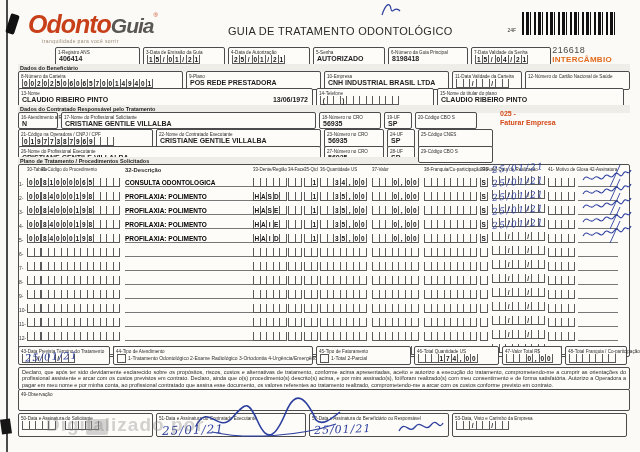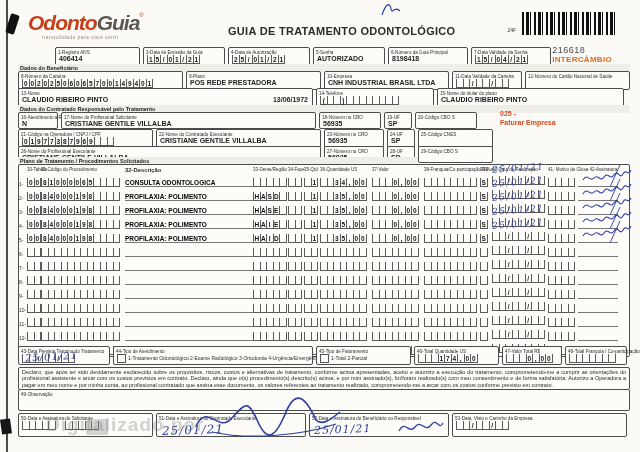--- a/index.html
+++ b/index.html
@@ -4,25 +4,25 @@
 <style>
   html,body{margin:0;padding:0;background:#f2f1ed;font-family:"Liberation Sans",sans-serif;}
   #shot{position:relative;width:640px;height:452px;background:#fbfaf6;overflow:hidden;}
   .abs{position:absolute;}
   
   .scan-edge{left:6px;top:0;width:2px;height:452px;background:#2a2a2a;opacity:.85;}
   .blob1{left:8px;top:14px;width:9px;height:20px;background:#111;transform:rotate(18deg);border-radius:2px;}
   .blob2{left:1px;top:419px;width:10px;height:15px;background:#161616;transform:rotate(-8deg);}
   
   .logo{left:28px;top:12px;line-height:1;}
-  .logo .w1{font-size:21px;font-weight:bold;font-style:italic;color:#c8401a;letter-spacing:-1px;}
+  .logo .w1{font-size:25px;font-weight:bold;font-style:italic;color:#c8401a;letter-spacing:-1px;}
   .logo .w2{font-size:21px;font-weight:bold;font-style:italic;color:#5a5752;letter-spacing:-1px;}
   .logo .reg{font-size:6px;color:#c8401a;vertical-align:top;}
   .logo .tag{display:block;font-size:5px;color:#9b8a78;margin:2px 0 0 14px;letter-spacing:.4px;}
-  .title{left:228px;top:25px;font-size:11px;font-weight:bold;color:#2b2b2b;letter-spacing:.3px;}
+  .title{left:228px;top:25px;font-size:11px;font-weight:normal;color:#2b2b2b;letter-spacing:.3px;}
   .barcode{right:22px;top:12px;width:96px;height:23px;background:
      repeating-linear-gradient(90deg,#101010 0 2px,#fbfaf6 2px 4px,#101010 4px 7px,#fbfaf6 7px 8px,#101010 8px 9px,#fbfaf6 9px 12px);}
   .bcnote{right:124px;top:27px;font-size:5px;color:#333;}
   .stamp{right:28px;top:45px;text-align:left;line-height:1.15;}
   .stamp .num{font-size:9px;color:#4a4a4a;letter-spacing:.5px;}
   .stamp .tag{font-size:8px;font-weight:bold;color:#e06a1e;letter-spacing:.3px;}
   .fatnote{left:500px;top:110px;font-size:7px;line-height:1.25;color:#d44a1a;font-weight:bold;}
   
   .row{position:absolute;left:18px;display:flex;gap:3px;}
   .fbox{position:relative;border:1px solid #4c4c4c;border-radius:2px;background:#fdfcf9;

